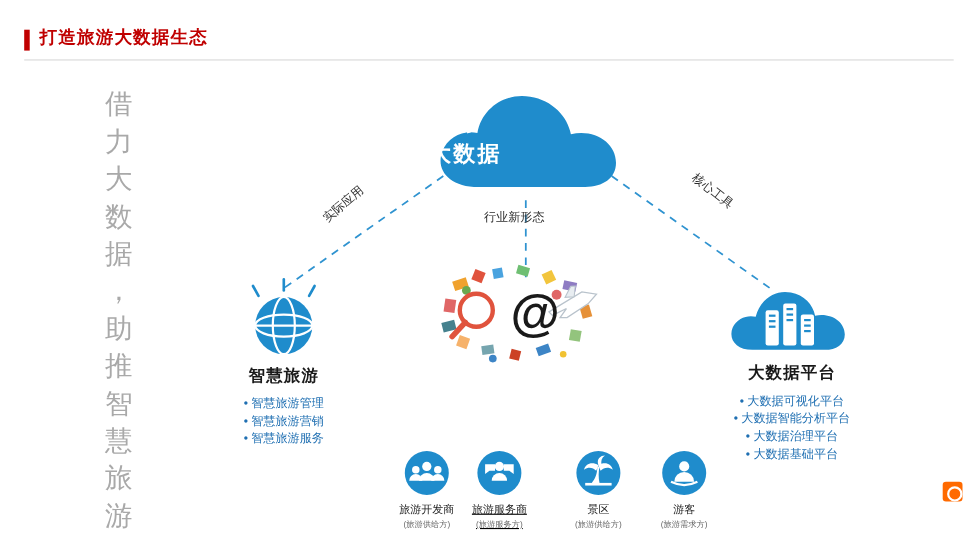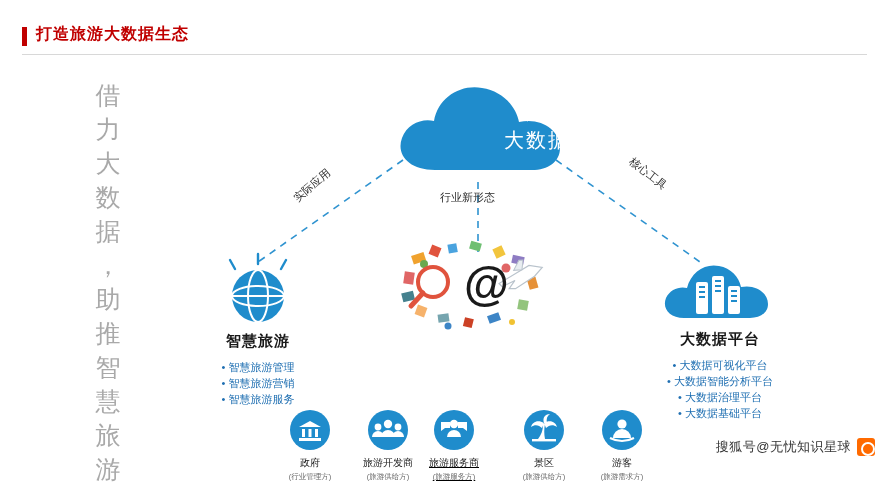--- a/index.html
+++ b/index.html
@@ -37,21 +37,21 @@
     letter-spacing: 0px;
     text-align: center;
   }
   .vtext span { display:block; }
 
   
   .cloud-wrap { position: absolute; left: 390px; top: 72px; width: 180px; height: 108px; }
   .cloud-wrap svg { display:block; }
   .cloud-label {
     position: absolute; left: 0; top: 26px; width: 180px;
-    text-align: right; color: #ffffff; font-weight: normal;
+    text-align: left; color: #ffffff; font-weight: bold;
     font-size: 20px; line-height: 28px; letter-spacing: 2px;
   }
 
   
   .conn-label {
     position: absolute; font-size: 11px; color: #2d2d2d;
     white-space: nowrap;
   }
   .lbl-left  { left: 290px; top: 178px; transform: rotate(-40deg); }
   .lbl-mid   { left: 440px; top: 190px; }
@@ -243,33 +243,20 @@
     <div class="bullets">
       <div><span class="dot">•</span><span>大数据可视化平台</span></div>
       <div><span class="dot">•</span><span>大数据智能分析平台</span></div>
       <div><span class="dot">•</span><span>大数据治理平台</span></div>
       <div><span class="dot">•</span><span>大数据基础平台</span></div>
     </div>
   </div>
 
   <div class="roles">
 
-    <div class="role" style="left:0px;top:0px;">
-      <div class="role-circle">
-        <svg width="40" height="40" viewBox="0 0 40 40">
-          <polygon points="20,11 31,17 9,17" fill="#ffffff"></polygon>
-          <rect x="12" y="19" width="3" height="8" fill="#ffffff"></rect>
-          <rect x="18.5" y="19" width="3" height="8" fill="#ffffff"></rect>
-          <rect x="25" y="19" width="3" height="8" fill="#ffffff"></rect>
-          <rect x="9" y="28" width="22" height="3" fill="#ffffff"></rect>
-        </svg>
-      </div>
-      <div class="role-name">政府</div>
-      <div class="role-sub">(行业管理方)</div>
-    </div>
 
     <div class="role" style="left:78px;top:0px;">
       <div class="role-circle">
         <svg width="40" height="40" viewBox="0 0 40 40">
           <circle cx="20" cy="14" r="4.2" fill="#ffffff"></circle>
           <path d="M13 27 a7 7 0 0 1 14 0 z" fill="#ffffff"></path>
           <circle cx="10" cy="17" r="3.4" fill="#ffffff"></circle>
           <path d="M4 27 a6 6 0 0 1 12 0 z" fill="#ffffff"></path>
           <circle cx="30" cy="17" r="3.4" fill="#ffffff"></circle>
           <path d="M24 27 a6 6 0 0 1 12 0 z" fill="#ffffff"></path>
@@ -314,17 +301,16 @@
           <path d="M8 28 q12 6 24 0" stroke="#ffffff" stroke-width="2" fill="none"></path>
         </svg>
       </div>
       <div class="role-name">游客</div>
       <div class="role-sub">(旅游需求方)</div>
     </div>
 
   </div>
 
   <div class="wm">
-    <div class="wm-text">搜狐号@无忧知识星球</div>
     <div class="wm-logo"></div>
   </div>
 
 </div>
 
 </body></html>

